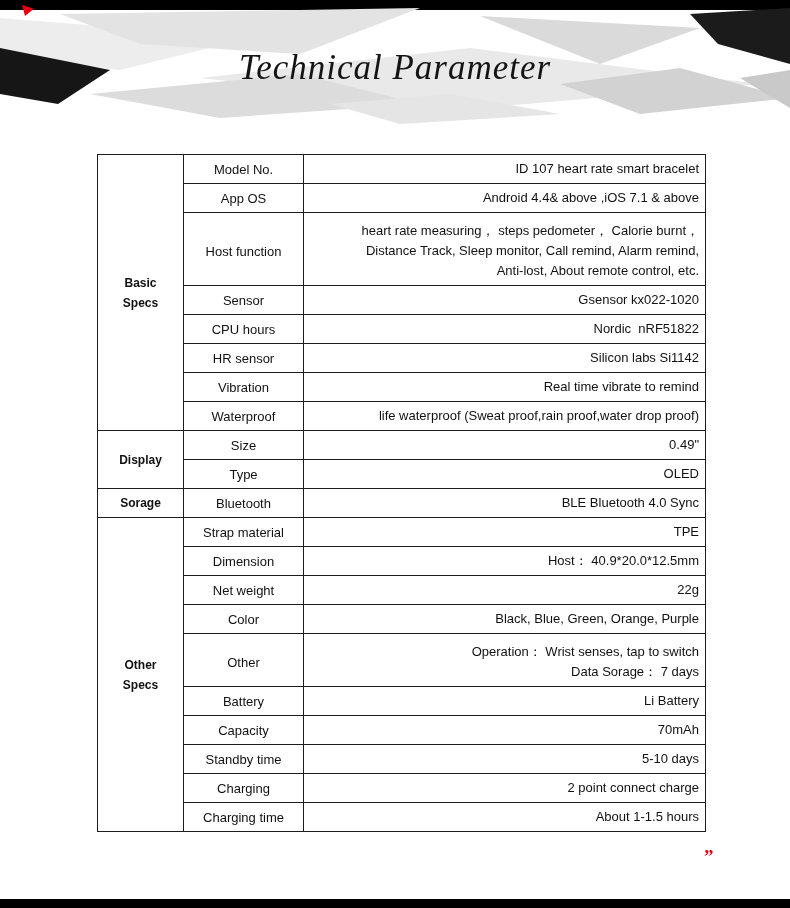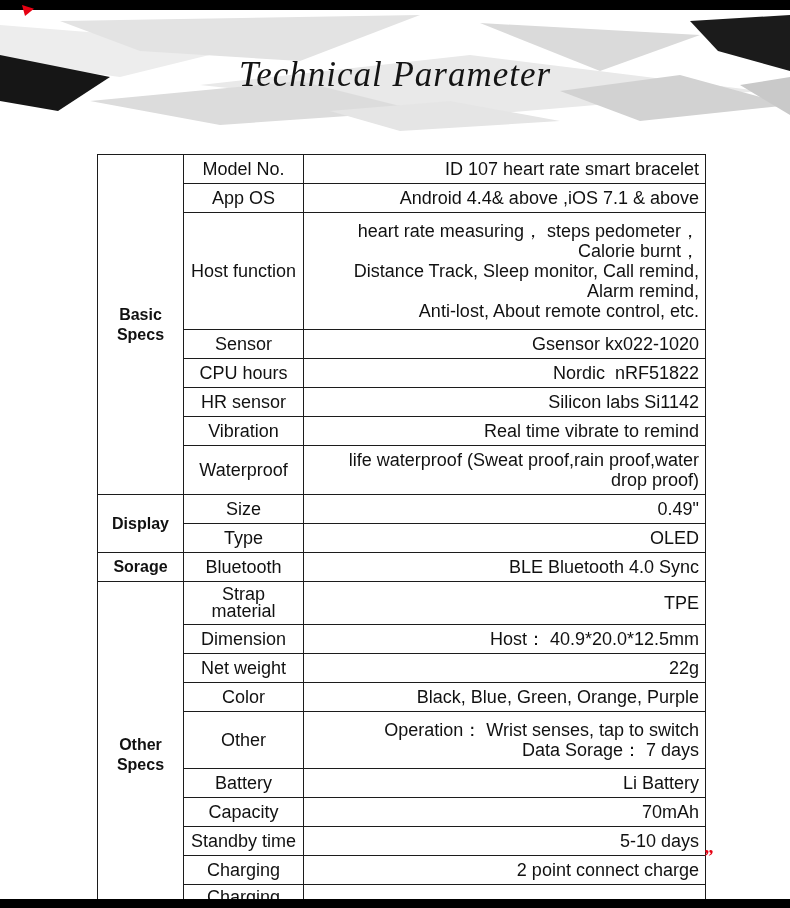--- a/index.html
+++ b/index.html
@@ -17,21 +17,21 @@
   .top-bar    { position: absolute; left: 0; top: 0;    width: 790px; height: 10px; background: #000; }
   .bottom-bar { position: absolute; left: 0; top: 899px; width: 790px; height: 9px;  background: #000; }
 
   .red-mark-top {
     position: absolute; left: 22px; top: 5px; width: 12px; height: 11px;
     background: #e60012;
     clip-path: polygon(0 0, 100% 35%, 25% 100%);
   }
 
   
-  .banner { position: absolute; left: 0; top: 15px; width: 747px; height: 120px; padding-left: 43px; }
+  .banner { position: absolute; left: 0; top: 8px; width: 747px; height: 120px; padding-left: 43px; }
   .banner svg { position: absolute; left: 0; top: 0; }
   .banner-title {
     position: absolute; left: 0; top: 40px; width: 790px;
     text-align: center;
     font-family: "Liberation Serif", "DejaVu Serif", serif;
     font-style: italic;
     font-size: 35px;
     font-weight: 500;
     letter-spacing: 1px;
     color: #141414;
@@ -39,45 +39,45 @@
 
   
   .spec-table {
     position: absolute; left: 97px; top: 154px;
     width: 608px;
     border-collapse: collapse;
     table-layout: fixed;
   }
   .spec-table td {
     border: 1px solid #1c1c1c;
-    font-size: 18px;
+    font-size: 13px;
     vertical-align: middle;
     padding: 4px 6px;
     height: 28px;
     box-sizing: border-box;
   }
   .spec-table td.cat {
     text-align: center;
     font-weight: bold;
-    font-size: 16px;
+    font-size: 12px;
     line-height: 20px;
   }
   .spec-table td.label {
     text-align: center;
     line-height: 17px;
   }
   .spec-table td.value {
     text-align: right;
     padding-left: 7px;
   }
   .spec-table td.value div {
     white-space: pre-wrap;
     line-height: 20px;
   }
-  .spec-table tr.multi td { padding-top: 8px; padding-bottom: 8px; }
+  .spec-table tr.multi td { padding-top: 8px; }
 
   .quote-mark {
     position: absolute; left: 704px; top: 846px;
     color: #e60012;
     font-size: 19px;
     font-weight: bold;
     font-family: "Liberation Serif", serif;
   }
 </style>
 </head>

